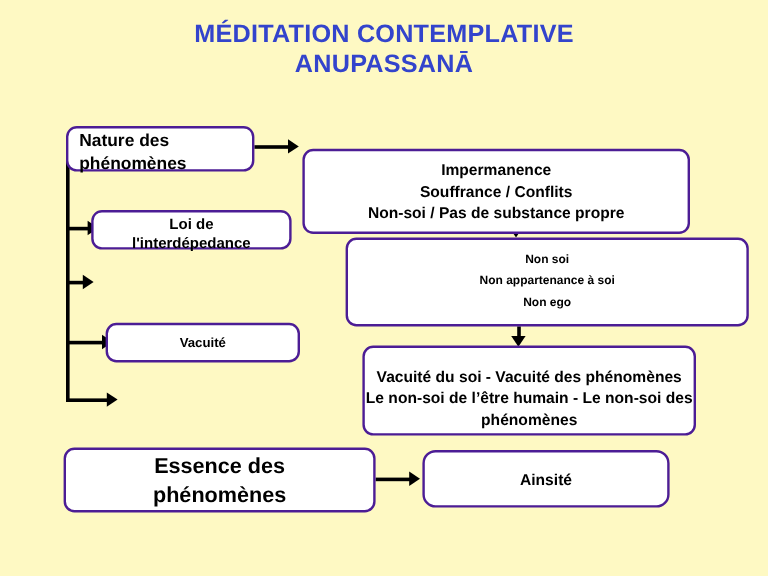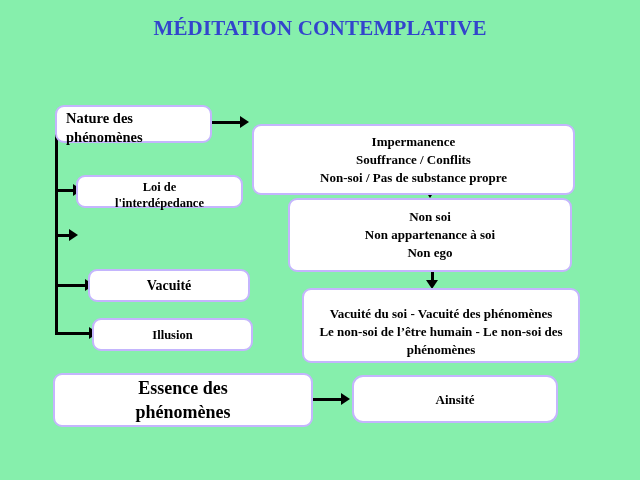--- a/index.html
+++ b/index.html
@@ -4,23 +4,23 @@
 <style>
   html, body {
     margin: 0;
     padding: 0;
     background: #ffffff;
   }
   #canvas {
     position: relative;
     width: 640px;
     height: 480px;
-    background: #86efac;
+    background: #fef9c3;
     overflow: hidden;
-    font-family: Liberation Serif, serif;
+    font-family: Liberation Sans, sans-serif;
   }
 
   
   #title {
     position: absolute;
     left: 0;
     top: 16px;
     width: 640px;
     text-align: center;
     color: #3344cc;
@@ -28,21 +28,21 @@
     font-size: 21px;
     line-height: 25px;
     letter-spacing: 0.2px;
   }
   #title .tline { display: block; }
 
   
   .node {
     position: absolute;
     box-sizing: border-box;
-    border: 2px solid #c4b5fd;
+    border: 2px solid #4c1d95;
     border-radius: 9px;
     background: #ffffff;
     color: #000000;
     font-weight: bold;
     display: flex;
     align-items: center;
     justify-content: center;
     text-align: center;
     z-index: 2;
   }
@@ -54,27 +54,27 @@
 
   
   #node-nature      { left: 55px;  top: 105px; width: 157px; height: 38px; font-size: 14.5px; line-height: 19px; }
   #node-nature .txt { text-align: left; padding-left: 9px; transform: translateY(4px); }
 
   #node-loi         { left: 76px;  top: 175px; width: 167px; height: 33px; font-size: 12.5px; line-height: 16px; }
   #node-loi .txt    { transform: translateY(3px); text-align: center; }
 
   #node-transfo     { left: 72px;  top: 221px; width: 176px; height: 31px; font-size: 12.5px; line-height: 16px; }
 
-  #node-vacuite     { left: 88px;  top: 269px; width: 162px; height: 33px; font-size: 14px; line-height: 16px; }
+  #node-vacuite     { left: 88px;  top: 269px; width: 162px; height: 33px; font-size: 11px; line-height: 16px; }
 
   #node-illusion    { left: 92px;  top: 318px; width: 161px; height: 33px; font-size: 12.5px; line-height: 16px; }
 
   #node-imperm      { left: 252px; top: 96px;  width: 323px; height: 71px; font-size: 13px;  line-height: 18px; margin-top: 28px; }
 
-  #node-nonsoi      { left: 288px; top: 198px; width: 284px; height: 74px; font-size: 13px;  line-height: 18px; }
+  #node-nonsoi      { left: 288px; top: 198px; width: 336px; height: 74px; font-size: 10px;  line-height: 18px; }
 
   #node-vacuitesoi  { left: 302px; top: 288px; width: 278px; height: 75px; font-size: 13px;  line-height: 18px; }
   #node-vacuitesoi .txt { transform: translateY(6px); }
 
   #node-essence     { left: 53px;  top: 373px; width: 260px; height: 54px; font-size: 18px;  line-height: 24px; }
 
   #node-ainsite     { left: 352px; top: 375px; width: 206px; height: 48px; font-size: 13px;  line-height: 17px; border-radius: 11px; }
 
   
   .line {
@@ -136,20 +136,21 @@
   #c-ess-h     { left: 313px; top: 398px; width: 32px; }
   #c-ess-a     { left: 341px; top: 393px; }
 </style>
 </head>
 <body>
 
 <div id="canvas">
 
   <div id="title">
     <span class="tline">MÉDITATION CONTEMPLATIVE</span>
+    <span class="tline">ANUPASSANĀ</span>
   </div>
 
   <div class="line vline" id="c-spine"></div>
 
   <div class="line hline" id="c-nature-h"></div>
   <div class="arrow-right" id="c-nature-a"></div>
 
   <div class="line hline" id="c-loi-h"></div>
   <div class="arrow-right" id="c-loi-a"></div>
 
@@ -179,23 +180,20 @@
   <div class="node" id="node-loi">
     <span class="txt">Loi de
 l'interdépedance</span>
   </div>
 
 
   <div class="node" id="node-vacuite">
     <span class="txt">Vacuité</span>
   </div>
 
-  <div class="node" id="node-illusion">
-    <span class="txt">Illusion</span>
-  </div>
 
   <div class="node" id="node-imperm">
     <span class="txt">Impermanence
 Souffrance / Conflits
 Non-soi / Pas de substance propre</span>
   </div>
 
   <div class="node" id="node-nonsoi">
     <span class="txt">Non soi
 Non appartenance à soi

